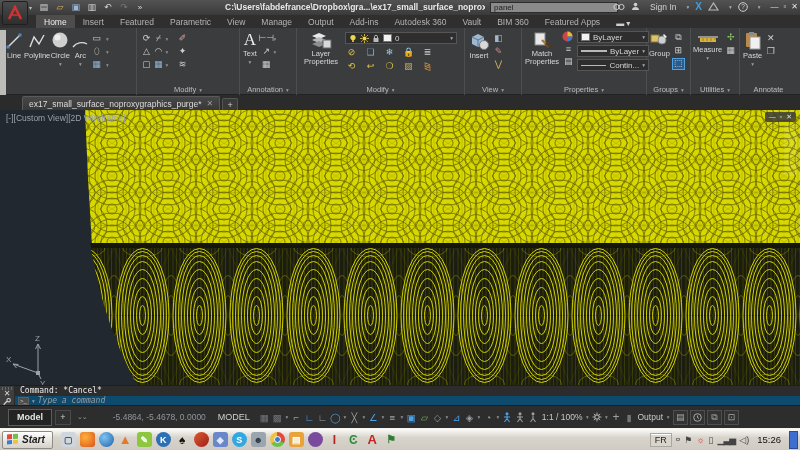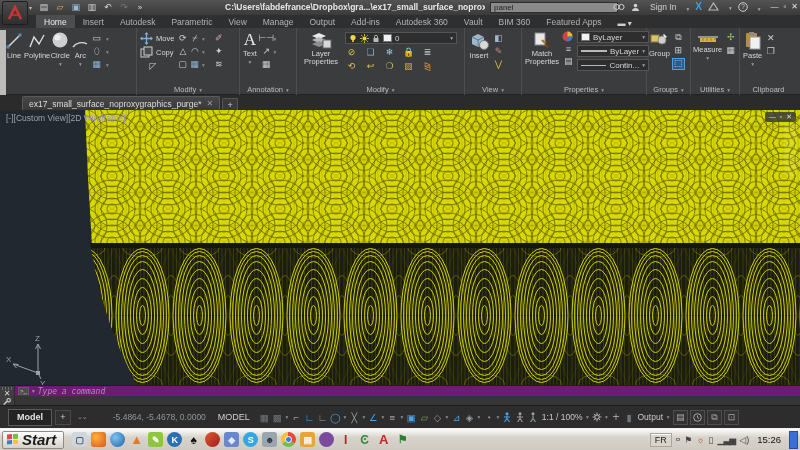--- a/index.html
+++ b/index.html
@@ -18,21 +18,21 @@
   .logocaret { position:absolute; left:29px; top:4px; color:#bbb; font-size:6px; }
   .qat { position:absolute; left:38px; top:1px; display:flex; gap:4px; align-items:center; }
   .qicon { width:12px; height:12px; font-size:9px; color:#d8d8d8; display:flex;
     align-items:center; justify-content:center; }
   .ttl { position:absolute; left:225px; top:2px; width:260px; color:#e9e9e9; font-size:8.5px;
     font-weight:bold; white-space:nowrap; overflow:hidden; }
   .searchbox { position:absolute; left:490px; top:2px; width:128px; height:11px;
     background:#8a8a8a; border:1px solid #2c2c2c; color:#222; font-size:8px;
     padding:0 3px; line-height:10px; }
   .tb-right { position:absolute; right:2px; top:1px; display:flex; gap:6px; align-items:center; }
-  .tb-ic { font-size:9px; color:#cfcfcf; display:flex; align-items:flex-end; gap:10px; }
+  .tb-ic { font-size:9px; color:#cfcfcf; display:flex; align-items:center; gap:10px; }
   .signin-txt { color:#d2d2d2; font-size:8.5px; }
   .winbtns { display:flex; gap:5px; margin-left:4px; }
   .winbtns span { color:#e2e2e2; font-size:8px; }
 
   
   .tabrow { left:0; top:15px; width:800px; height:13px; background:#2f2f2f;
     display:flex; align-items:flex-end; padding-left:36px; }
   .rtab { font-size:8.5px; color:#b4b4b4; padding:1px 8px; height:13px; display:flex; align-items:center; }
   .rtab.active { background:#4d4d4d; color:#ededed; }
   .ribbonbtn { margin-left:8px; font-size:8px; color:#cfcfcf; }
@@ -80,21 +80,21 @@
   .cmd { left:0; top:385px; width:800px; height:20px; display:flex; background:#353535;
     border-top:1px solid #1e1e1e; }
   .cmdleft { width:15px; display:flex; flex-direction:column; align-items:center;
     background:#3e3e3e; border-right:1px solid #2a2a2a; }
   .cmdgrip { width:10px; height:3px; margin-top:1px;
     background:repeating-linear-gradient(90deg,#6a6a6a 0 1px,transparent 1px 3px); }
   .cmdx { color:#d8d8d8; font-size:8px; line-height:8px; }
   .cmdrows { flex:1; display:flex; flex-direction:column; }
   .cmdhist { height:10px; background:#2c2c2c; color:#ececec;
     font-family:"DejaVu Sans Mono", monospace; font-size:8px; line-height:10px; padding-left:5px; }
-  .cmdinput { height:10px; background:#701a75; display:flex; align-items:center; gap:3px; padding-left:3px; }
+  .cmdinput { height:10px; background:#0c4a6e; display:flex; align-items:center; gap:3px; padding-left:3px; }
   .prompt { width:11px; height:8px; background:#4c4c4c; border:1px solid #5f5f5f; color:#cfcfcf;
     font-size:6px; display:flex; align-items:center; justify-content:center; }
   .cmdph { color:#9b9b9b; font-size:8px; font-style:italic;
     font-family:"DejaVu Sans Mono", monospace; }
 
   
   .status { left:0; top:405px; width:800px; height:23px; background:#2d2d2d;
     display:flex; align-items:center; border-top:1px solid #1b1b1b; }
   .modeltab { margin-left:8px; height:17px; background:#232323; border:1px solid #5c5c5c;
     color:#e4e4e4; font-size:9px; font-weight:bold; display:flex; align-items:center; padding:0 8px; }
@@ -113,21 +113,21 @@
     margin-left:2px; flex:none; }
   .iconrow { display:flex; align-items:center; margin-left:8px; }
 
   
   .taskbar { left:0; top:428px; width:800px; height:22px;
     background:linear-gradient(#fdfcfa,#d8d4cc 40%,#cfcbc3); border-top:1px solid #f5f4f1;
     display:flex; align-items:center; }
   .startbtn { margin-left:2px; height:18px; display:flex; align-items:center; gap:3px;
     background:linear-gradient(#fefefe,#d5d1c8); border:1px solid #8f8c84; border-radius:2px;
     padding:0 7px 0 4px; box-shadow:inset 0 1px 0 #fff; }
-  .startbtn .slabel { font-size:15px; font-weight:bold; font-style:italic; color:#1c1c1c; }
+  .startbtn .slabel { font-size:10px; font-weight:bold; font-style:italic; color:#1c1c1c; }
   .winflag { width:12px; height:11px; display:grid; grid-template-columns:5px 5px;
     grid-auto-rows:4.5px; gap:1px; transform:skewY(-4deg); }
   .winflag i { display:block; }
   .ql { display:flex; align-items:center; gap:4px; margin-left:8px; }
   .qlic { width:15px; height:15px; border-radius:3px; display:flex; align-items:center;
     justify-content:center; font-size:9px; font-weight:bold; color:#fff; flex:none; }
   .tray { margin-left:auto; display:flex; align-items:center; gap:4px; padding-right:2px; }
   .langbox { font-size:9px; color:#1d1d1d; border:1px solid #aaa79f; background:#d9d5cd;
     padding:1px 4px; box-shadow:inset 0 1px 0 #fff; }
   .trayic { font-size:9px; color:#444; }
@@ -196,21 +196,21 @@
     <span class="qicon" style="color:#9ab6d8">▣</span>
     <span class="qicon">▥</span>
     <span class="qicon">↶</span>
     <span class="qicon" style="color:#777">↷</span>
     <span class="qicon" style="font-size:8px">»</span>
   </div>
 
   <div class="abs tabrow">
     <span class="rtab active">Home</span>
     <span class="rtab">Insert</span>
-    <span class="rtab">Autodesk</span>
+    <span class="rtab">Featured</span>
     <span class="rtab">Parametric</span>
     <span class="rtab">View</span>
     <span class="rtab">Manage</span>
     <span class="rtab">Output</span>
     <span class="rtab">Add-ins</span>
     <span class="rtab">Autodesk 360</span>
     <span class="rtab">Vault</span>
     <span class="rtab">BIM 360</span>
     <span class="rtab">Featured Apps</span>
     <span class="ribbonbtn">▬ ▾</span>
@@ -258,37 +258,20 @@
             <span></span>
           <span class="si" style="color:#8fb3d9">▦</span>
             <span class="sbc">▾</span>
             <span></span>
         </div>
       </div>
     </div>
 
     <div class="panel" style="width:103px">
       <div style="display:flex;padding-left:3px;gap:2px">
-        <div style="display:flex;flex-direction:column;gap:1px;padding-top:4px">
-          <span style="display:flex;align-items:center;gap:3px">
-            <svg width="13" height="13" viewBox="0 0 13 13">
-                <path d="M6.5 1v11M1 6.5h11" stroke="#7fb2e0" stroke-width="1.3"></path>
-                <path d="M6.5 0l2 2.4h-4zM6.5 13l2-2.4h-4zM0 6.5l2.4-2v4zM13 6.5l-2.4-2v4z" fill="#7fb2e0"></path>
-              </svg>
-            <span style="font-size:7.5px;color:#d8d8d8">Move</span>
-          </span>
-          <span style="display:flex;align-items:center;gap:3px">
-            <svg width="13" height="13" viewBox="0 0 13 13">
-                <rect x="1" y="3" width="8" height="8" fill="none" stroke="#cfcfcf"></rect>
-                <rect x="4" y="1" width="8" height="8" fill="#4a4a4a" stroke="#cfcfcf"></rect>
-              </svg>
-            <span style="font-size:7.5px;color:#d8d8d8">Copy</span>
-          </span>
-          <span class="si" style="width:26px">◸</span>
-        </div>
         <div class="sgrid" style="padding-top:4px;grid-template-columns:repeat(4,12px)">
           <span class="si">⟳</span>
           <span class="si">⌿</span>
           <span class="sbc">▾</span>
           <span class="si" style="color:#d9a0a0">✐</span>
           <span class="si">△</span>
           <span class="si">◠</span>
           <span class="sbc">▾</span>
           <span class="si">✦</span>
           <span class="si">▢</span>
@@ -495,21 +478,21 @@
             </svg>
           <span class="lbl">Paste</span>
           <span class="caret">▾</span>
         </div>
         <div class="sgrid" style="grid-template-columns:13px;padding-top:4px">
           <span class="si">✕</span>
           <span class="si">❐</span>
         </div>
       </div>
       <div class="plabel">
-          <span>Clipboard</span>
+          <span>Annotate</span>
         </div>
     </div>
   </div>
 
   <div class="abs edge-sliver"></div>
 
   <div class="abs filetabs">
     <div class="ftab">
       <span>ex17_small_surface_noproxygraphics_purge*</span>
       <span class="x">✕</span>
@@ -607,20 +590,21 @@
   <div class="abs cmd">
     <div class="cmdleft">
       <div class="cmdgrip"></div>
       <span class="cmdx">✕</span>
       <svg width="10" height="9" viewBox="0 0 10 9">
           <path d="M1 8L5 4" stroke="#cfcfcf" stroke-width="1.6"></path>
           <circle cx="7" cy="2.6" r="2" fill="none" stroke="#cfcfcf" stroke-width="1.3"></circle>
         </svg>
     </div>
     <div class="cmdrows">
+      <div class="cmdhist">Command: *Cancel*</div>
       <div class="cmdinput">
         <span class="prompt">&gt;_</span>
         <span style="font-size:5.5px;color:#9a9a9a">▾</span>
         <span class="cmdph">Type a command</span>
       </div>
     </div>
   </div>
 
   <div class="abs status">
     <div class="modeltab">Model</div>

